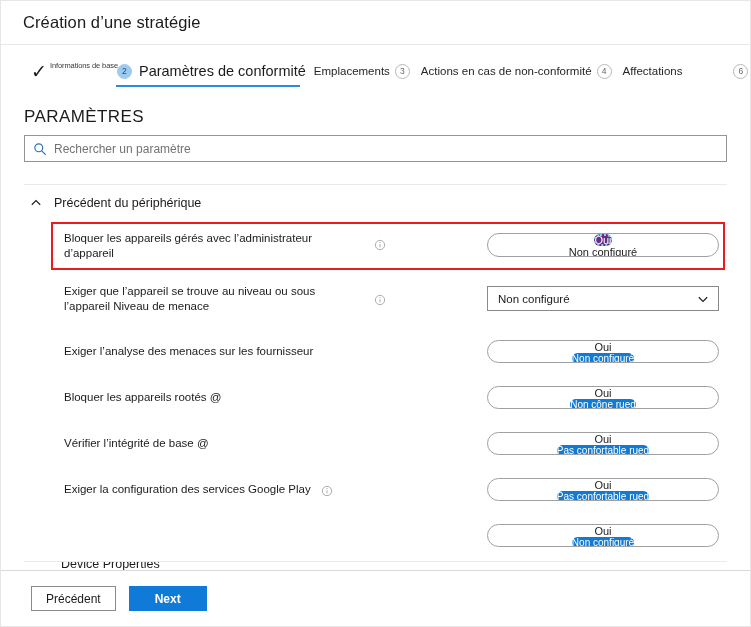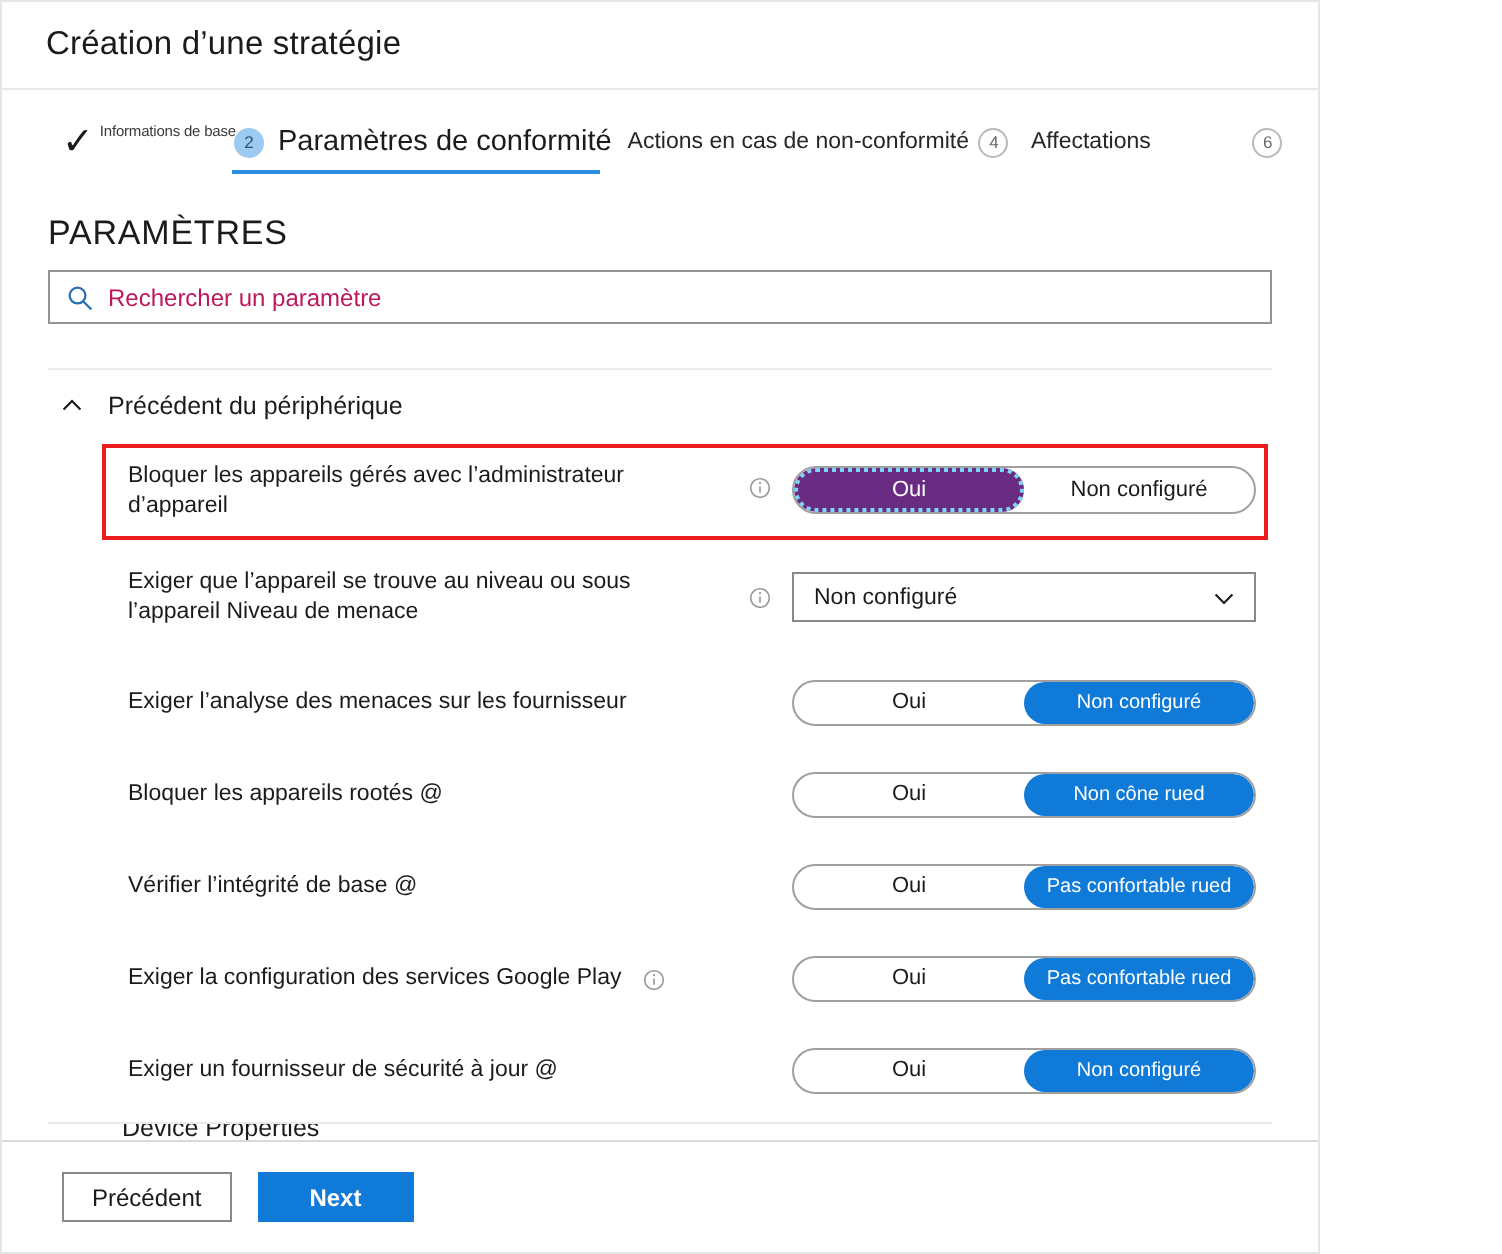--- a/index.html
+++ b/index.html
@@ -3,21 +3,21 @@
 <meta charset="utf-8">
 <style>
   * { box-sizing: border-box; }
   html, body {
     margin: 0; padding: 0;
     background: #ffffff;
     font-family: "Liberation Sans", sans-serif;
   }
   .screen {
     position: relative;
-    width: 660px;
+    width: 751px;
     height: 627px;
     background: #ffffff;
     border: 1px solid #e6e6e6;
     overflow: hidden;
   }
 
   
   .titlebar {
     height: 44px;
     border-bottom: 1px solid #e8e8e8;
@@ -121,21 +121,21 @@
     margin: 0 3px 0 3px;
   }
   .search .mag {
     flex: none;
     width: 14px; height: 14px;
     margin-right: 7px;
     color: #2a6fb5;
   }
   .search .placeholder {
     font-size: 12px;
-    color: #be185d;
+    color: #737373;
   }
 
   .hr {
     border-top: 1px solid #eaeaea;
     margin: 22px 3px 0 3px;
   }
 
   .group-head {
     display: flex;
     align-items: center;
@@ -198,20 +198,21 @@
   .pill {
     width: 232px;
     height: 23px;
     border: 1px solid #a0a0a0;
     border-radius: 12px;
     background: #fff;
     display: flex;
     align-items: center;
     overflow: hidden;
     position: relative;
+    flex-direction: column;
   }
   .pill .half {
     flex: 1 1 50%;
     height: 100%;
     display: flex;
     align-items: center;
     justify-content: center;
     font-size: 11px;
     color: #1b1b1b;
   }
@@ -313,20 +314,24 @@
       <span class="check">✓</span>
       <span class="label">Informations de base</span>
     </div>
 
     <div class="step current">
       <span class="badge active">2</span>
       <span class="label">Paramètres de conformité</span>
       <span class="underline"></span>
     </div>
 
+    <div class="step plain">
+      <span class="label">Emplacements</span>
+      <span class="badge">3</span>
+    </div>
 
     <div class="step plain">
       <span class="label">Actions en cas de non-conformité</span>
       <span class="badge">4</span>
     </div>
 
     <div class="step plain">
       <span class="label">Affectations</span>
     </div>
 
@@ -445,21 +450,20 @@
         </span>
         <span class="ctl">
           <div class="pill">
             <span class="half">Oui</span>
             <span class="half sel-blue">Pas confortable rued</span>
           </div>
         </span>
       </div>
 
       <div class="row" style="margin-top:8px;">
-        <span class="rlabel">Exiger un fournisseur de sécurité à jour @</span>
         <span class="ctl">
           <div class="pill">
             <span class="half">Oui</span>
             <span class="half sel-blue">Non configuré</span>
           </div>
         </span>
       </div>
 
     </div>
 

